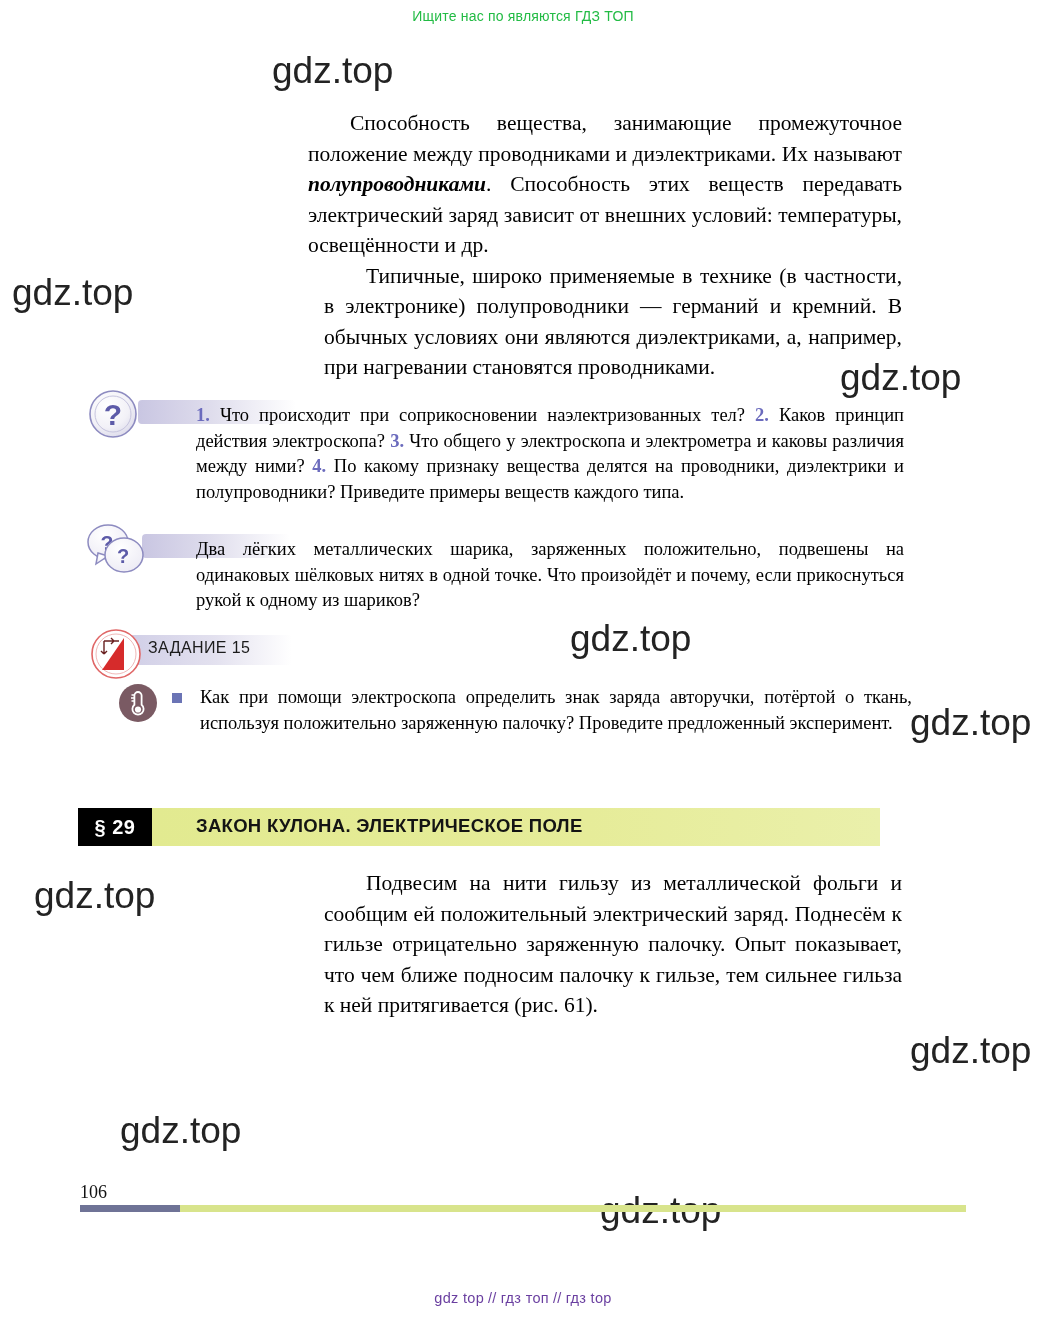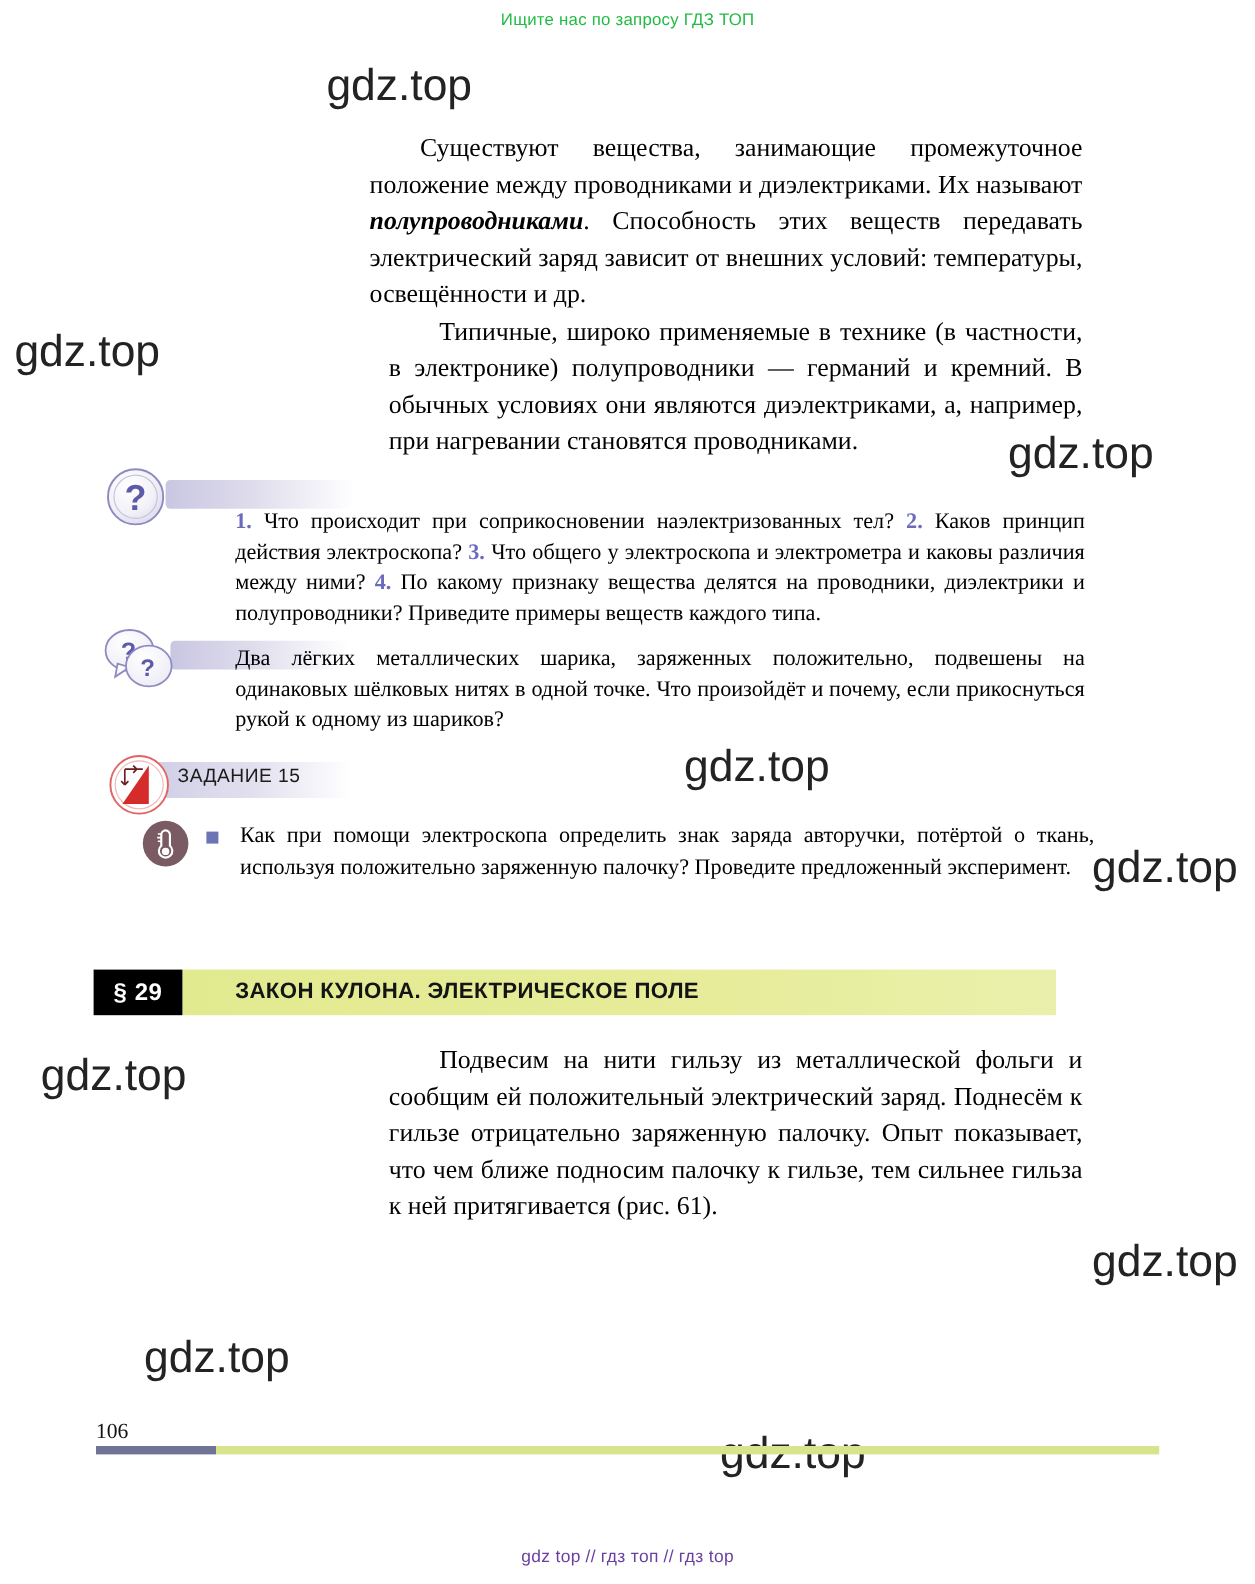--- a/index.html
+++ b/index.html
@@ -85,21 +85,21 @@
 
   .qtext {
     position: absolute;
     font-size: 18.5px;
     line-height: 25.5px;
     text-align: justify;
     color: #000;
   }
   .qnum { color: #6b6bbd; font-weight: bold; }
 
-  #questions-text { left: 196px; top: 423px; width: 708px; }
+  #questions-text { left: 196px; top: 403px; width: 708px; }
   #thinker-text   { left: 196px; top: 537px; width: 708px; }
   #task-text      { left: 200px; top: 685px; width: 712px; }
 
   
   .task-bar {
     position: absolute;
     left: 120px;
     top: 635px;
     width: 172px;
     height: 30px;
@@ -198,34 +198,34 @@
     color: #6a3fa0;
     letter-spacing: .3px;
   }
   .sep { color: #6a3fa0; padding: 0 4px; }
 </style>
 </head>
 <body>
 
 <div class="page">
 
-  <div class="top-banner">Ищите нас по запросу ГДЗ ТОП</div>
+  <div class="top-banner">Ищите нас по являются ГДЗ ТОП</div>
 
   <div class="wm wm-1">gdz.top</div>
   <div class="wm wm-2">gdz.top</div>
   <div class="wm wm-3">gdz.top</div>
   <div class="wm wm-4">gdz.top</div>
   <div class="wm wm-5">gdz.top</div>
   <div class="wm wm-6">gdz.top</div>
   <div class="wm wm-7">gdz.top</div>
   <div class="wm wm-8">gdz.top</div>
   <div class="wm wm-9">gdz.top</div>
 
   <div class="col" id="para-block-1">
-    <p><span>Существуют вещества, занимающие промежуточное положение между проводниками и диэлектриками. Их называют </span><span class="bolditalic">полупроводниками</span><span>. Способность этих веществ передавать электрический заряд зависит от внешних условий: температуры, освещённости и др.</span></p>
+    <p><span>Способность вещества, занимающие промежуточное положение между проводниками и диэлектриками. Их называют </span><span class="bolditalic">полупроводниками</span><span>. Способность этих веществ передавать электрический заряд зависит от внешних условий: температуры, освещённости и др.</span></p>
     <p class="cont">Типичные, широко применяемые в технике (в частности, в электронике) полупроводники — германий и кремний. В обычных условиях они являются диэлектриками, а, например, при нагревании становятся проводниками.</p>
   </div>
 
   <div class="q-bar" style="left:138px; top:400px; width:158px;"></div>
   <div class="icon-badge" style="left:88px; top:389px;">
     <svg width="50" height="50" viewBox="0 0 50 50">
       <defs>
         <radialGradient id="qg" cx="38%" cy="32%" r="78%">
           <stop offset="0%" stop-color="#ffffff"></stop>
           <stop offset="60%" stop-color="#f2f1f7"></stop>

